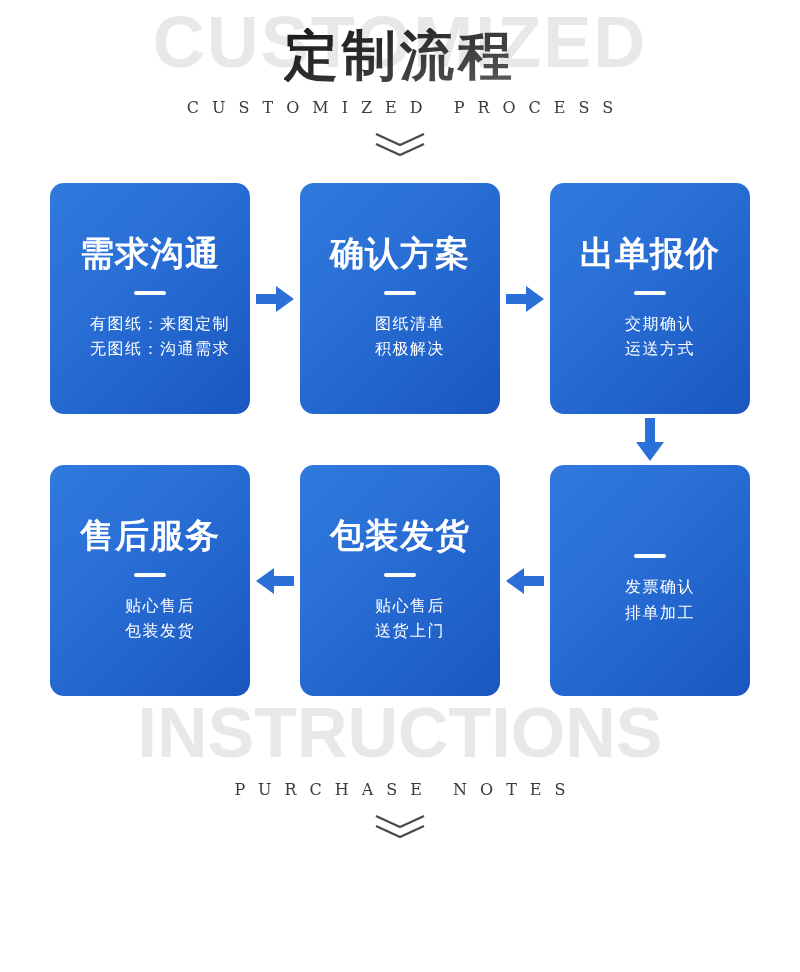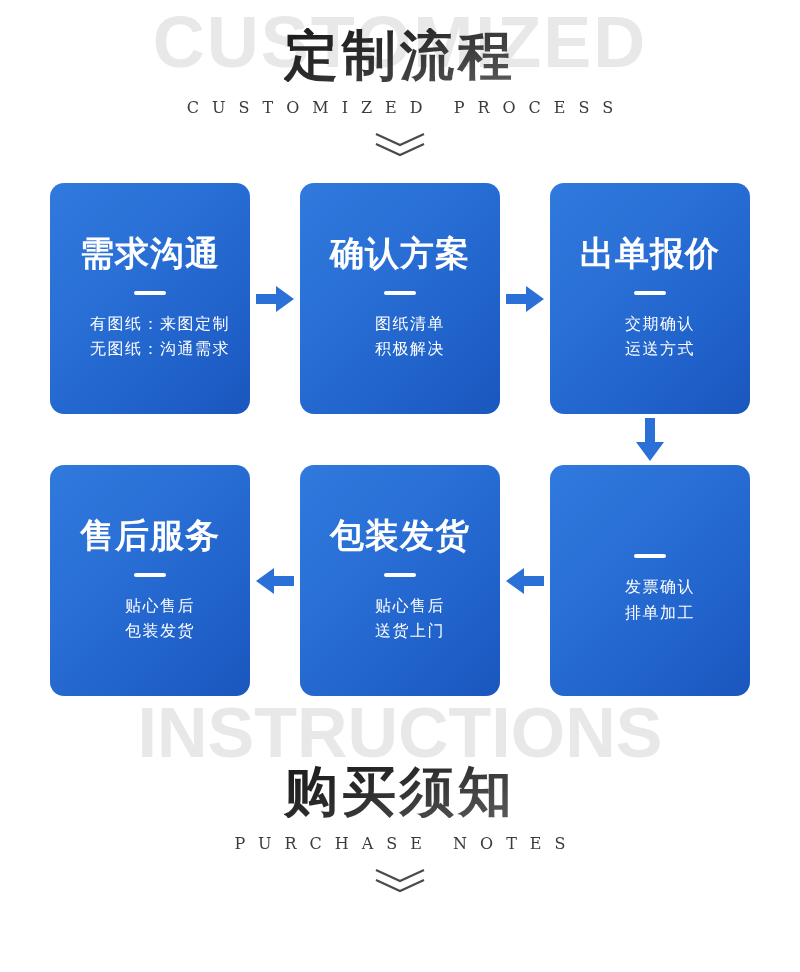--- a/index.html
+++ b/index.html
@@ -247,21 +247,20 @@
         <div>发票确认</div>
         <div>排单加工</div>
       </div>
     </div>
 
   </div>
 </div>
 
 <div class="section-head head-bottom">
   <div class="ghost-word ghost-instructions">INSTRUCTIONS</div>
-  <div class="cn-title">购买须知</div>
   <div class="en-sub">PURCHASE NOTES</div>
   <div class="chevrons">
     <svg width="56" height="26" viewBox="0 0 56 26" aria-hidden="true">
       <polyline points="4,3 28,14 52,3" fill="none" stroke="#4a4a4a" stroke-width="2.2"></polyline>
       <polyline points="4,13 28,24 52,13" fill="none" stroke="#4a4a4a" stroke-width="2.2"></polyline>
     </svg>
   </div>
 </div>
 
 </body></html>

